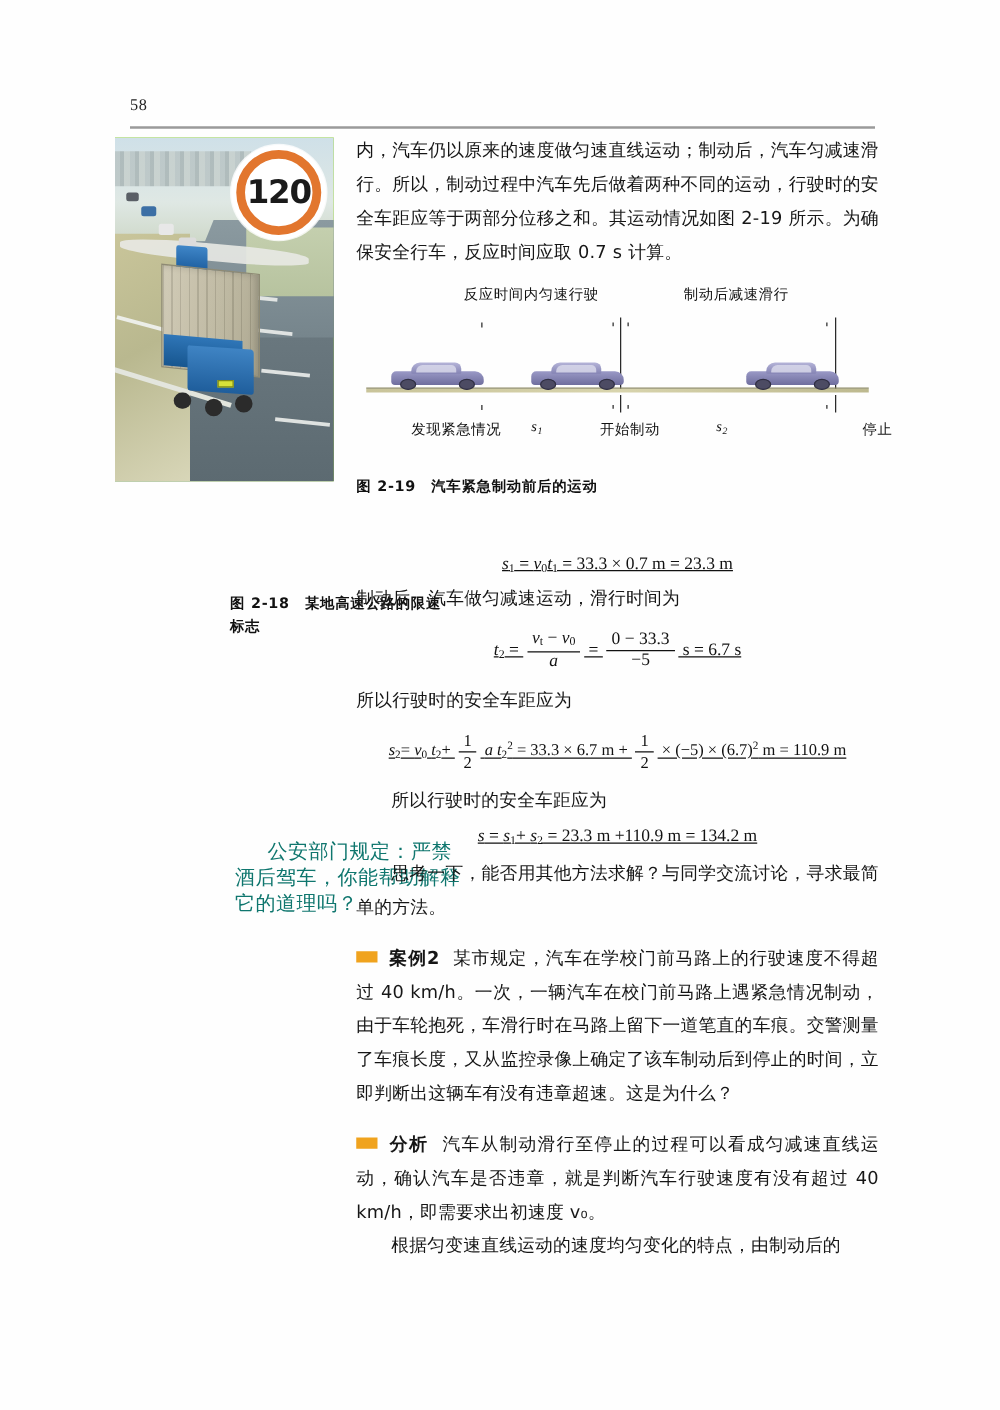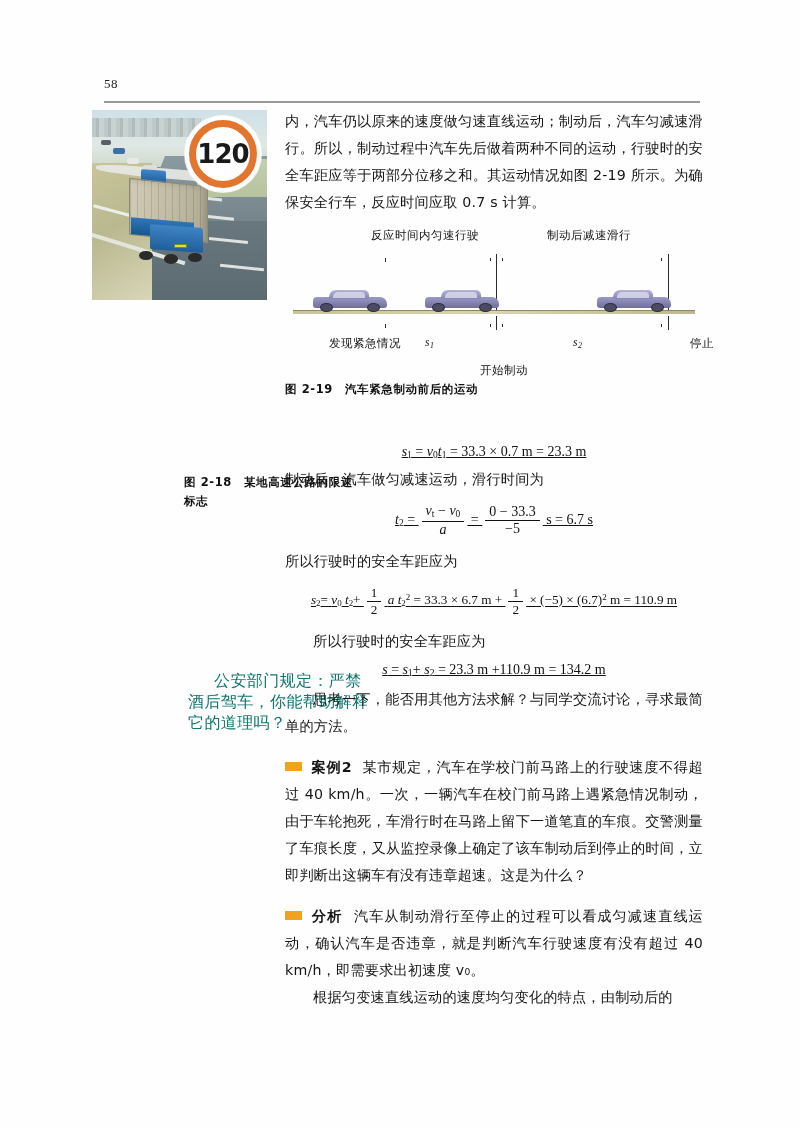--- a/index.html
+++ b/index.html
@@ -38,21 +38,21 @@
 
   
   .left-col {
     position: absolute;
     left: 92px; top: 110px;
     width: 176px;
   }
 
   .photo {
     position: relative;
-    width: 175px; height: 190px;
+    width: 175px; height: 275px;
     overflow: hidden;
     background: #84cc16;
   }
   
   .photo .sky {
     position: absolute; left:0; top:0; width:100%; height:34%;
     background: linear-gradient(#cfe0e8 0%, #dfe8e4 55%, #c9d3c0 100%);
   }
   
   .photo .skyline {
@@ -403,21 +403,21 @@
     <div class="car" style="left:312px;top:60px;">
       <div class="body"></div>
       <div class="cabin"></div>
       <div class="glass"></div>
       <div class="wheel rear"></div>
       <div class="wheel front"></div>
     </div>
 
     <div class="lbl" style="left:44px;top:108px;text-align:right;">发现紧急情况</div>
     <div class="lbl" style="left:140px;top:108px;font-family:'Liberation Serif',serif;font-style:italic;"><i>s</i><sub>1</sub></div>
-    <div class="lbl" style="left:195px;top:108px;margin-top:27px;">开始制动</div>
+    <div class="lbl" style="left:195px;top:108px;">开始制动</div>
     <div class="lbl" style="left:288px;top:108px;font-family:'Liberation Serif',serif;font-style:italic;"><i>s</i><sub>2</sub></div>
     <div class="lbl" style="left:360px;top:108px;margin-left:45px;">停止</div>
   </div>
 
   <div class="fig-caption-right">图 2-19　汽车紧急制动前后的运动</div>
 
   <div style="position:absolute;left:285px;top:437px;width:418px;">
 
 
     <div class="eq">

